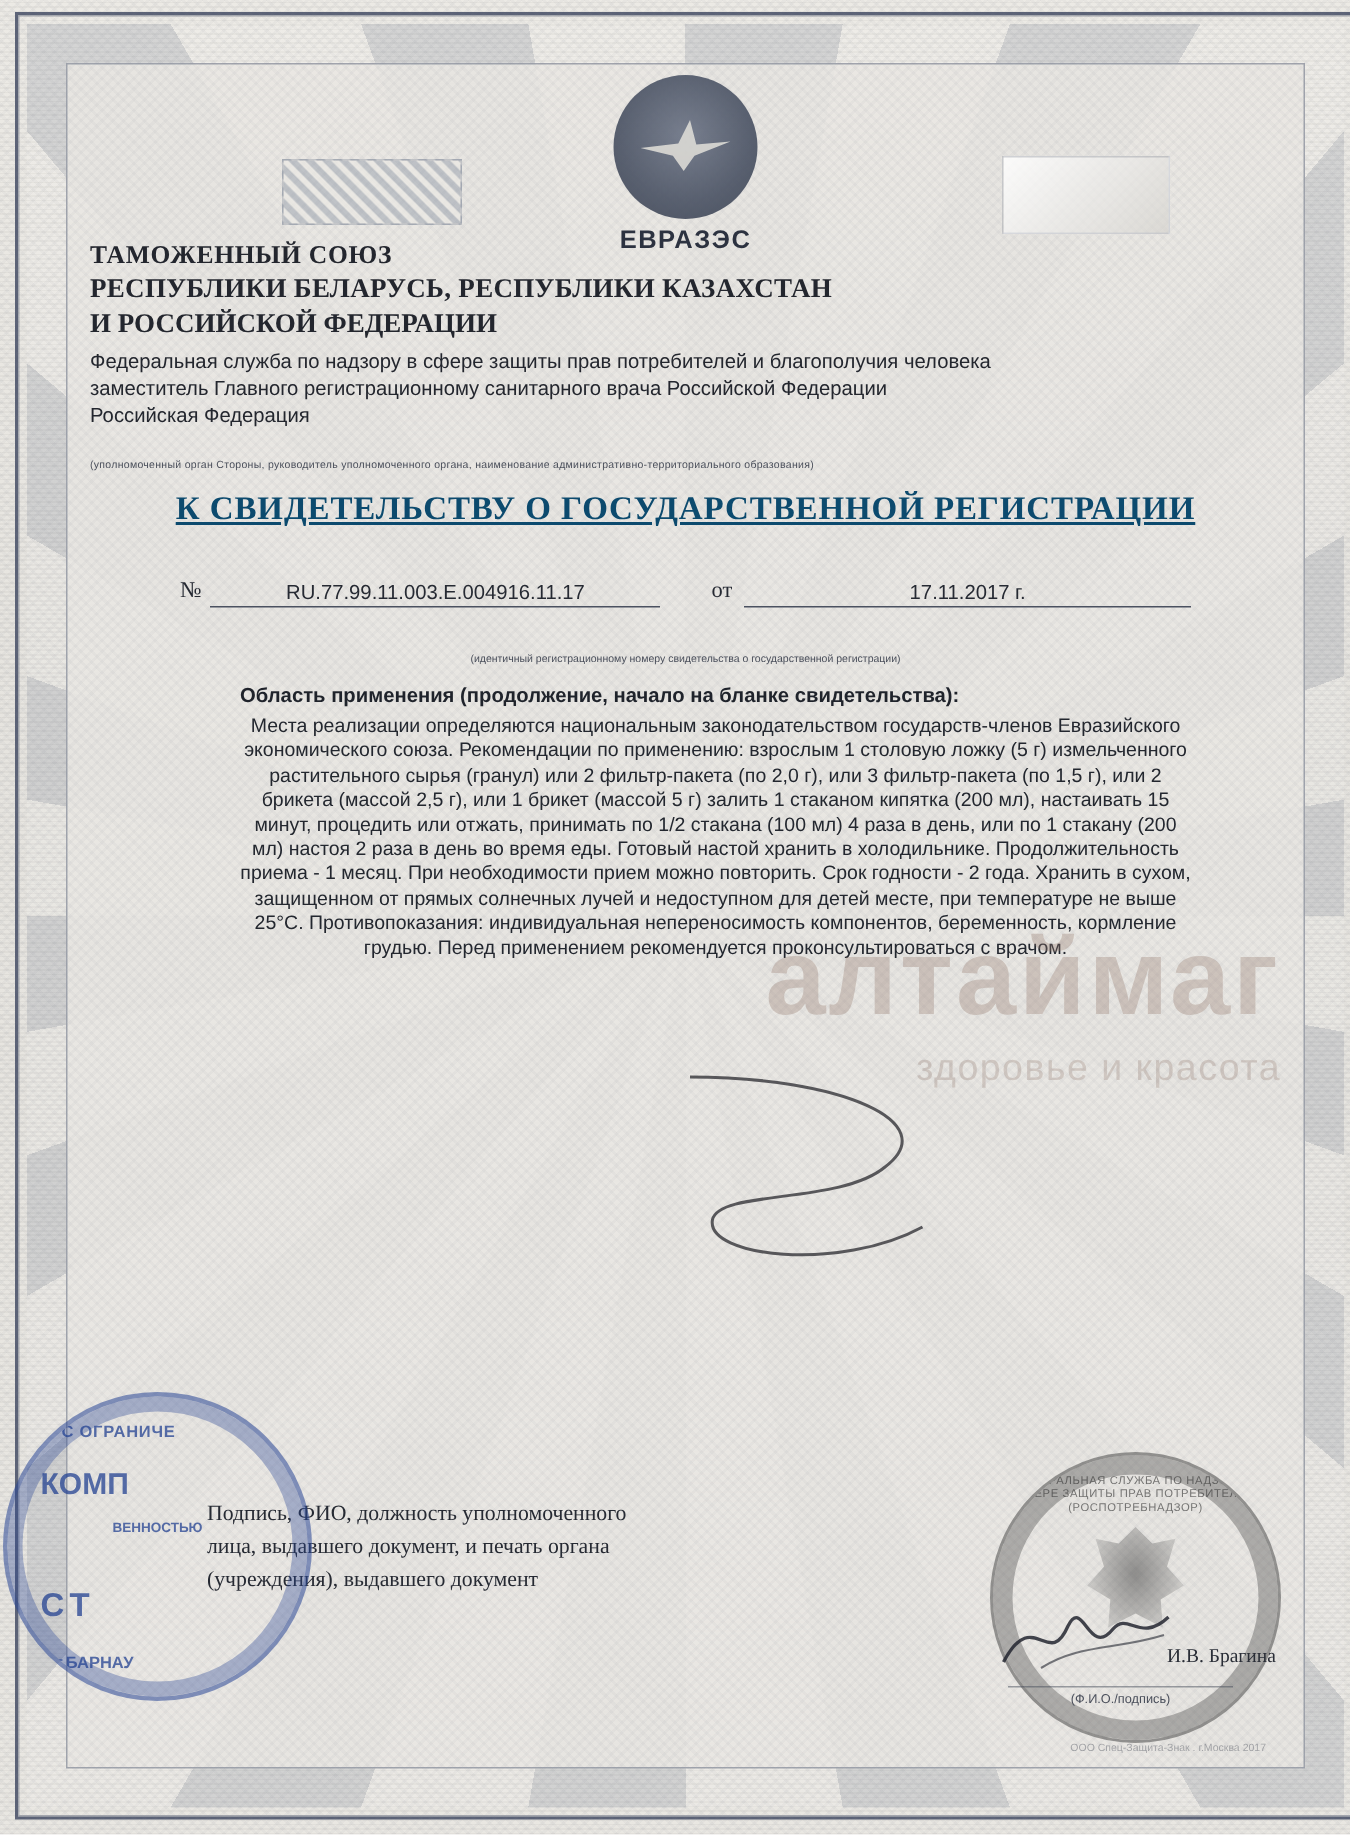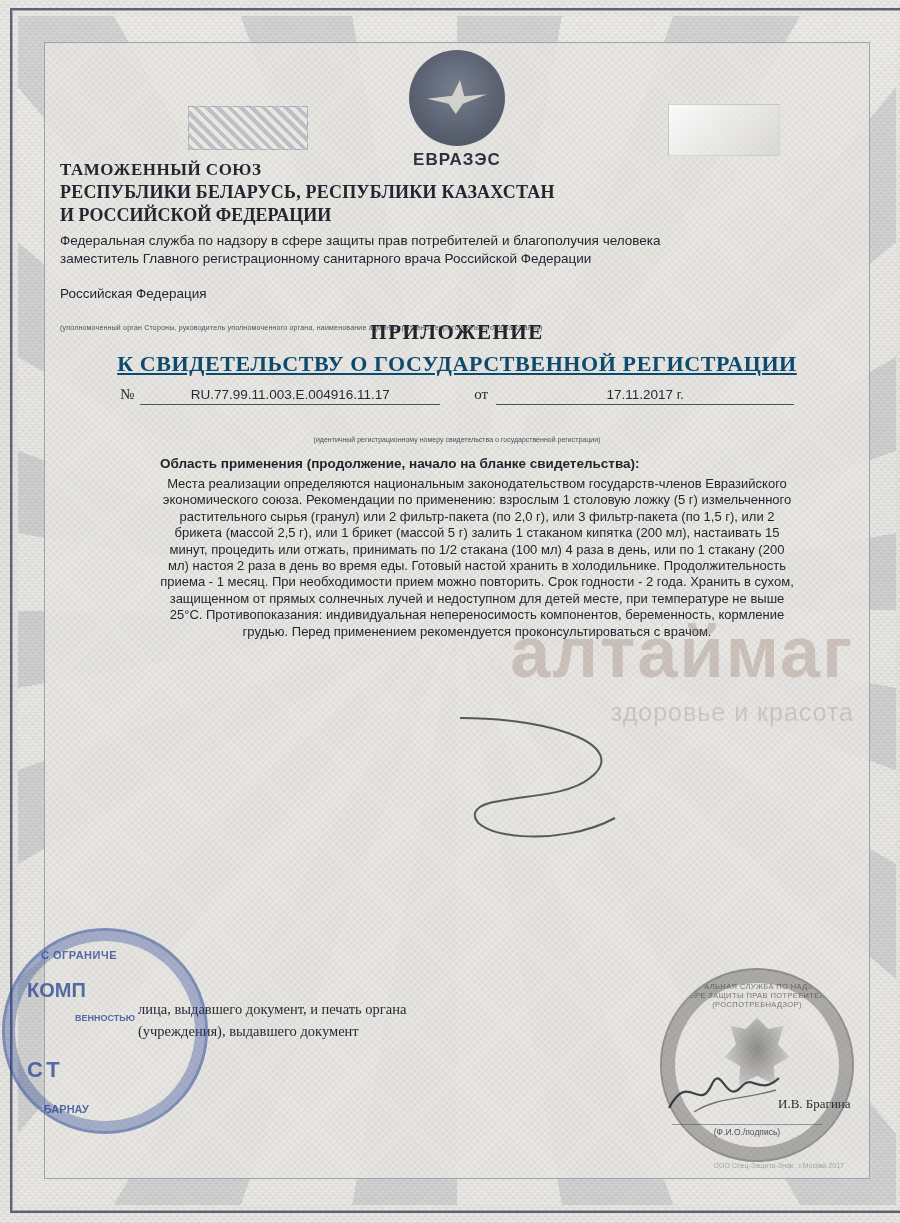--- a/index.html
+++ b/index.html
@@ -386,26 +386,25 @@
       <div class="emblem-circle"></div>
       <div class="emblem-text">ЕВРАЗЭС</div>
     </div>
 
     <div class="head-block">
       <div class="t-line1">ТАМОЖЕННЫЙ СОЮЗ</div>
       <div class="t-line2">РЕСПУБЛИКИ БЕЛАРУСЬ, РЕСПУБЛИКИ КАЗАХСТАН</div>
       <div class="t-line3">И РОССИЙСКОЙ ФЕДЕРАЦИИ</div>
       <div class="sub-line">Федеральная служба по надзору в сфере защиты прав потребителей и благополучия человека</div>
       <div class="sub-line" style="margin-top:1px">заместитель Главного регистрационному санитарного врача Российской Федерации</div>
-      <div class="sub-line" style="margin-top:18px">Российская Федерация</div>
+      <div class="sub-line" style="margin-top:1px">Российская Федерация</div>
       <div class="tiny-legend">(уполномоченный орган Стороны, руководитель уполномоченного органа, наименование административно-территориального образования)</div>
     </div>
 
     <div class="title-main">
-      <div class="title-1">ПРИЛОЖЕНИЕ</div>
       <div class="title-2">К СВИДЕТЕЛЬСТВУ О ГОСУДАРСТВЕННОЙ РЕГИСТРАЦИИ</div>
     </div>
 
     <div class="numrow">
       <div class="lbl">№</div>
       <div class="val">RU.77.99.11.003.Е.004916.11.17</div>
       <div class="ot">от</div>
       <div class="date">17.11.2017 г.</div>
     </div>
     <div class="caption-tiny">(идентичный регистрационному номеру свидетельства о государственной регистрации)</div>
@@ -418,20 +417,21 @@
     <div class="watermark">
       <div class="wm-main">алтаймаг</div>
       <div class="wm-sub">здоровье и красота</div>
     </div>
 
     <svg class="scribble" viewBox="0 0 240 150">
       <path d="M20,10 C120,10 190,40 150,70 C120,95 40,85 35,105 C30,130 120,140 175,110" fill="none" stroke="rgba(40,40,45,0.75)" stroke-width="2"></path>
     </svg>
 
     <div class="sign-block">
+      <div>Подпись, ФИО, должность уполномоченного</div>
       <div>лица, выдавшего документ, и печать органа</div>
       <div>(учреждения), выдавшего документ</div>
     </div>
 
     <div class="stamp-left">
       <div class="s1">ТВО С ОГРАНИЧЕ</div>
       <div class="s2">КОМП</div>
       <div class="s3">ВЕННОСТЬЮ</div>
       <div class="s4">СТ</div>
       <div class="s5">РАЙ, г.БАРНАУ</div>

